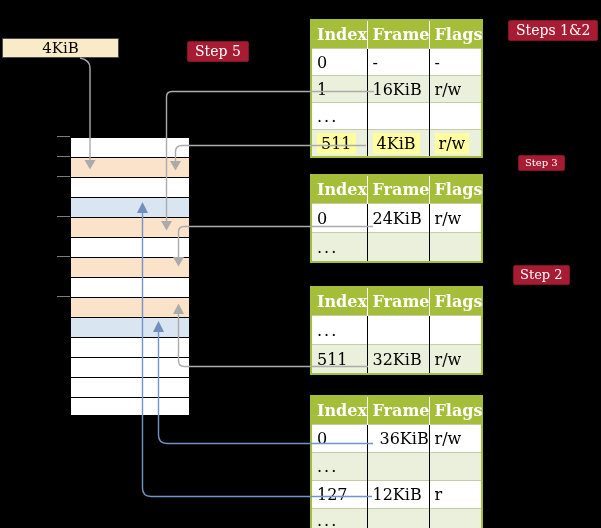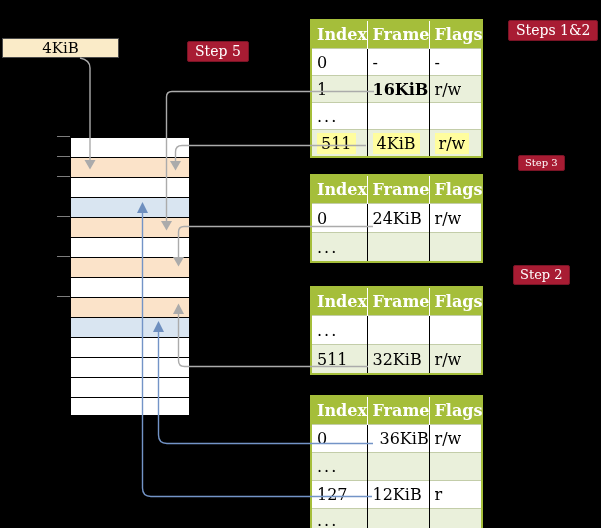--- a/index.html
+++ b/index.html
@@ -96,21 +96,21 @@
         </tr>
       </thead>
       <tbody>
         <tr>
           <td style="height: 26px;">0</td>
           <td style="height: 26px;">-</td>
           <td style="height: 26px;">-</td>
         </tr>
         <tr class="shaded">
           <td style="height: 26px;">1</td>
-          <td style="height: 26px; font-weight: bold;">16KiB</td>
+          <td style="height: 26px;">16KiB</td>
           <td style="height: 26px;">r/w</td>
         </tr>
         <tr>
           <td style="height: 26px;"><span class="dots">...</span></td>
           <td style="height: 26px;"></td>
           <td style="height: 26px;"></td>
         </tr>
         <tr class="shaded">
           <td style="height: 26px;"><span class="hl">511</span></td>
           <td style="height: 26px;"><span class="hl">4KiB</span></td>

